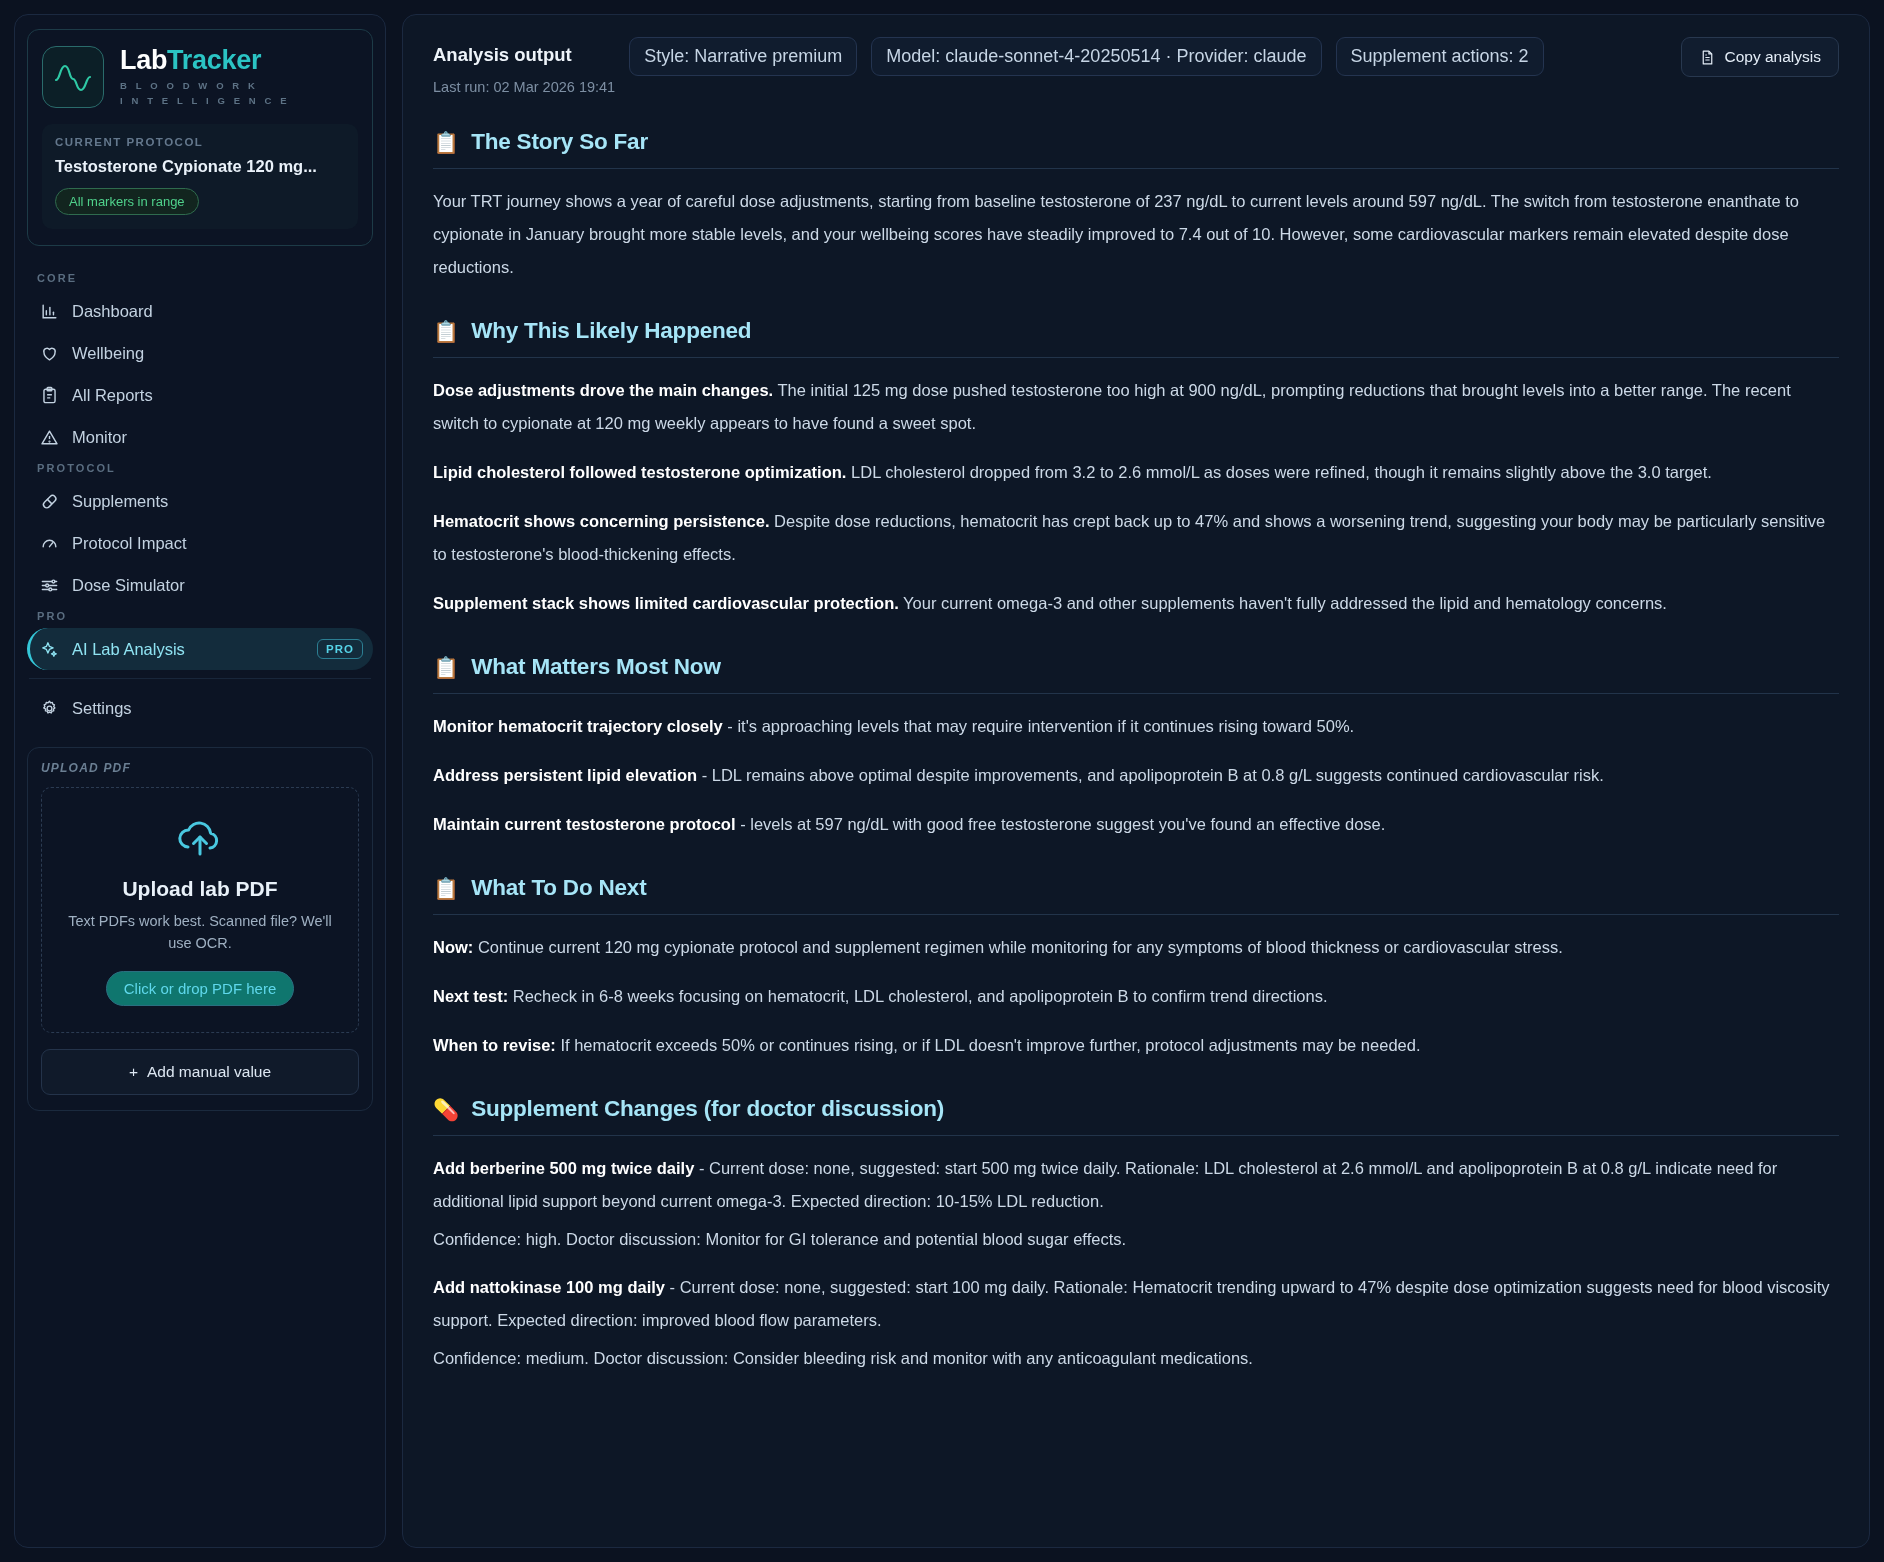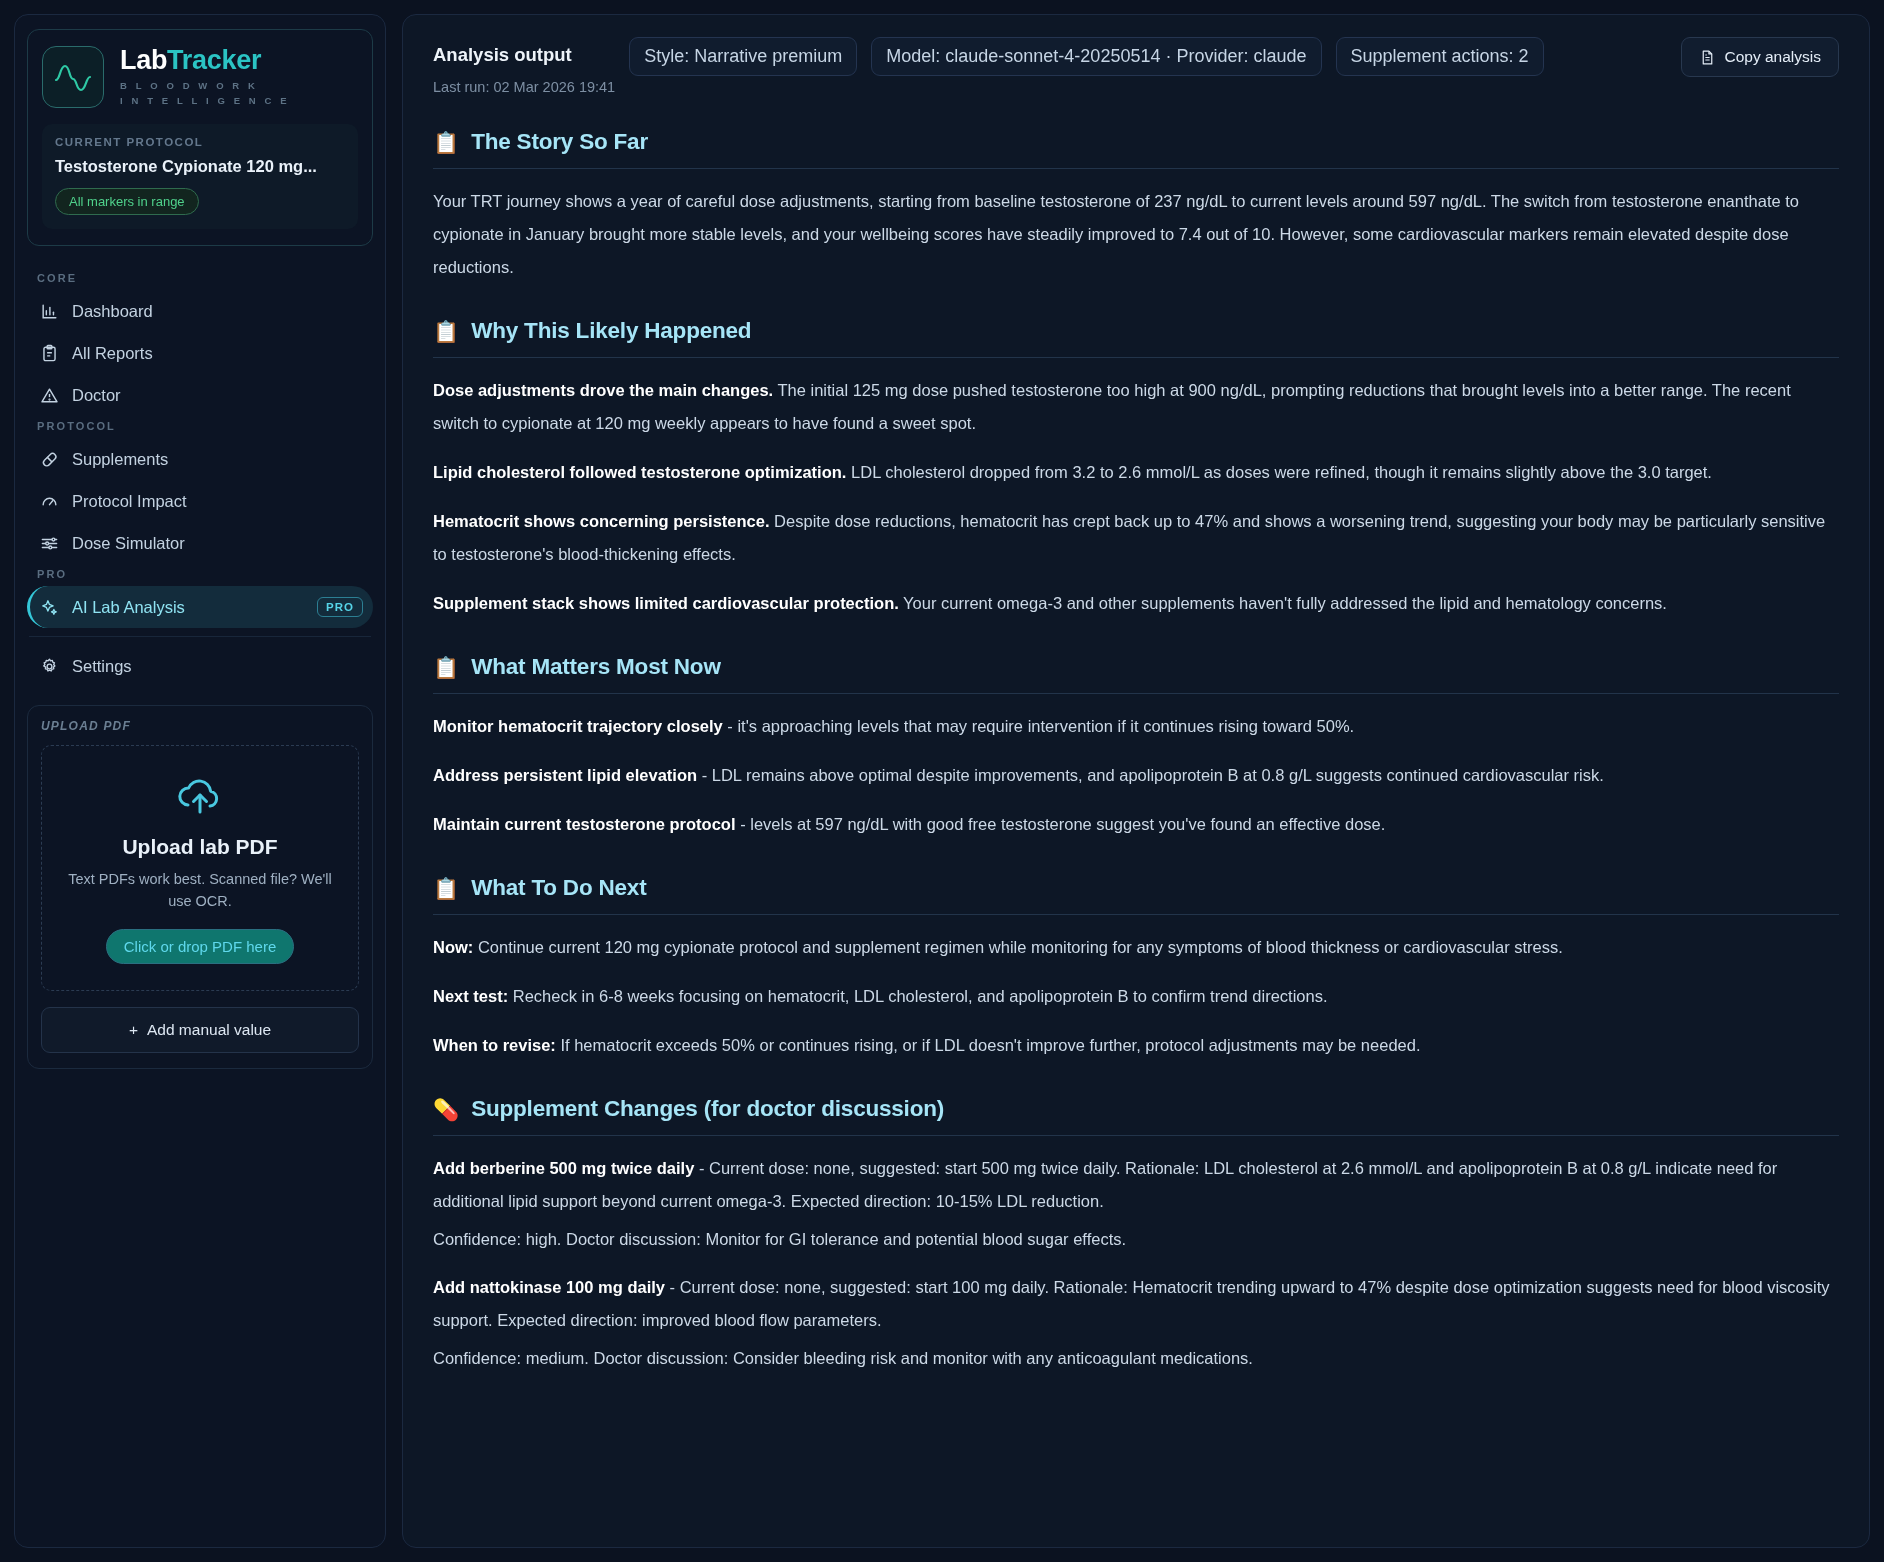--- a/index.html
+++ b/index.html
@@ -188,37 +188,43 @@
   <div class="nav-item">
     <svg width="19" height="19" viewBox="0 0 24 24" fill="none" stroke="#c3d2e1" stroke-width="1.8" stroke-linecap="round">
       <path d="M4 4v16h16"></path>
         <path d="M8 16v-5"></path>
         <path d="M12.5 16V7"></path>
         <path d="M17 16v-3"></path>
     </svg>
     <span>Dashboard</span>
   </div>
 
+  <div class="nav-item">
+    <svg width="19" height="19" viewBox="0 0 24 24" fill="none" stroke="#c3d2e1" stroke-width="1.8" stroke-linejoin="round">
+      <path d="M12 20s-7-4.6-7-9.4A4 4 0 0 1 12 7a4 4 0 0 1 7 3.6C19 15.4 12 20 12 20z"></path>
+    </svg>
+    <span>Wellbeing</span>
+  </div>
 
   <div class="nav-item">
     <svg width="19" height="19" viewBox="0 0 24 24" fill="none" stroke="#c3d2e1" stroke-width="1.8" stroke-linejoin="round">
       <rect x="5" y="4" width="14" height="17" rx="2"></rect>
         <rect x="9" y="2" width="6" height="4" rx="1"></rect>
       <path d="M9 11h6M9 15h4"></path>
     </svg>
     <span>All Reports</span>
   </div>
 
   <div class="nav-item">
     <svg width="19" height="19" viewBox="0 0 24 24" fill="none" stroke="#c3d2e1" stroke-width="1.8" stroke-linejoin="round">
       <path d="M12 4 2.5 20h19L12 4z"></path>
         <path d="M12 10v4"></path>
         <circle cx="12" cy="17.2" r=".5" fill="#c3d2e1"></circle>
     </svg>
-    <span>Doctor</span>
+    <span>Monitor</span>
   </div>
 
   <div class="nav-group-label">PROTOCOL</div>
 
 
   <div class="nav-item">
     <svg width="19" height="19" viewBox="0 0 24 24" fill="none" stroke="#c3d2e1" stroke-width="1.8" stroke-linejoin="round">
       <rect x="2.7" y="8.2" width="18.6" height="8.2" rx="4.1" transform="rotate(-45 12 12)"></rect>
       <path d="M9 9l6 6"></path>
     </svg>

